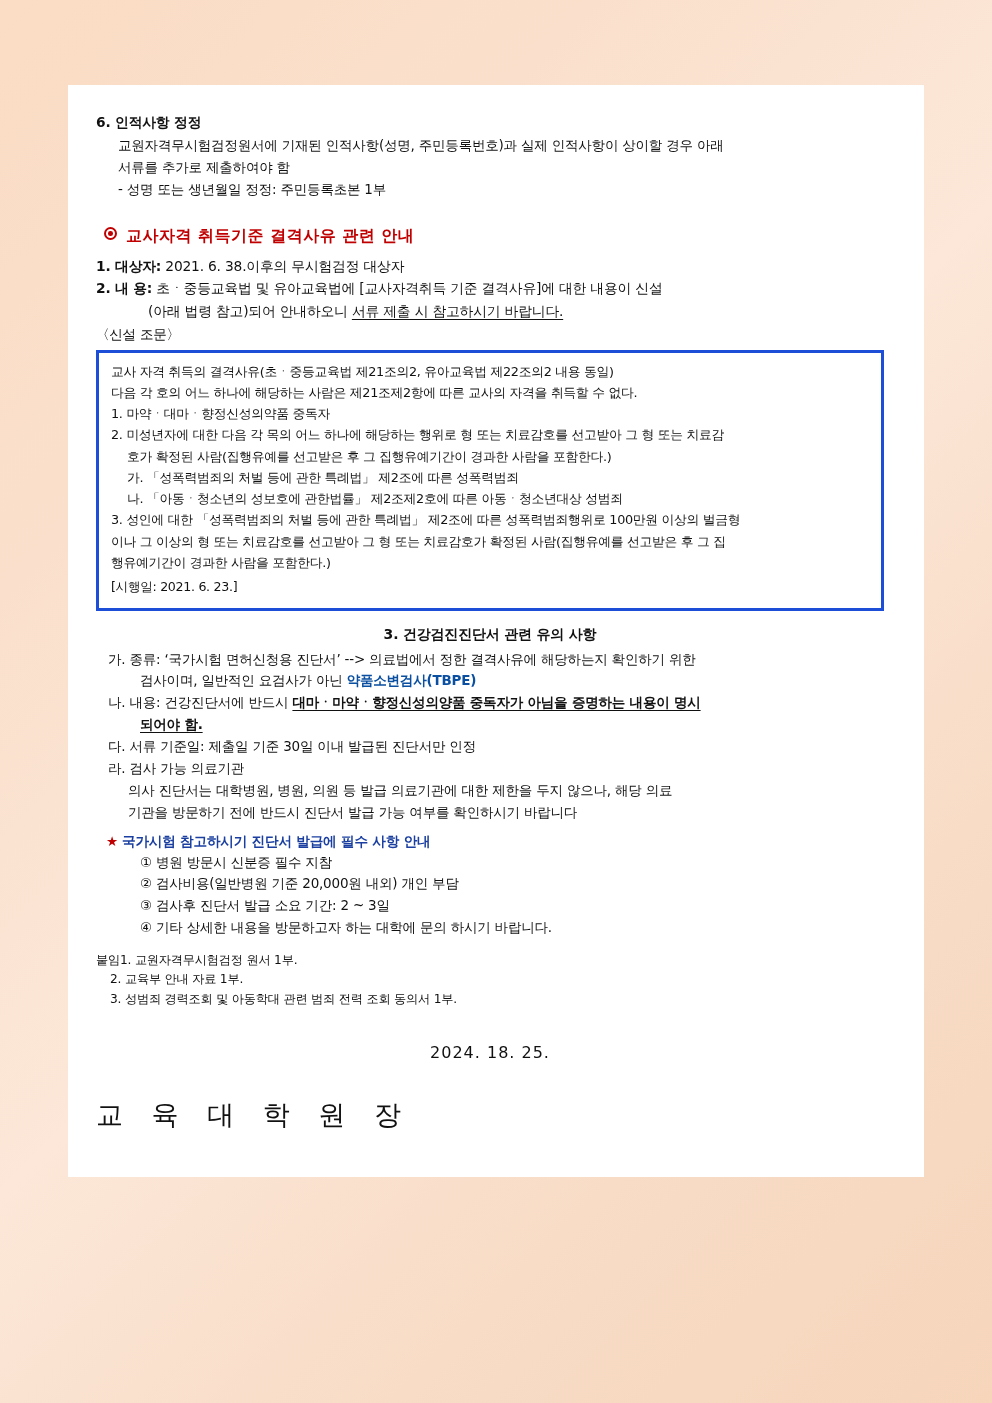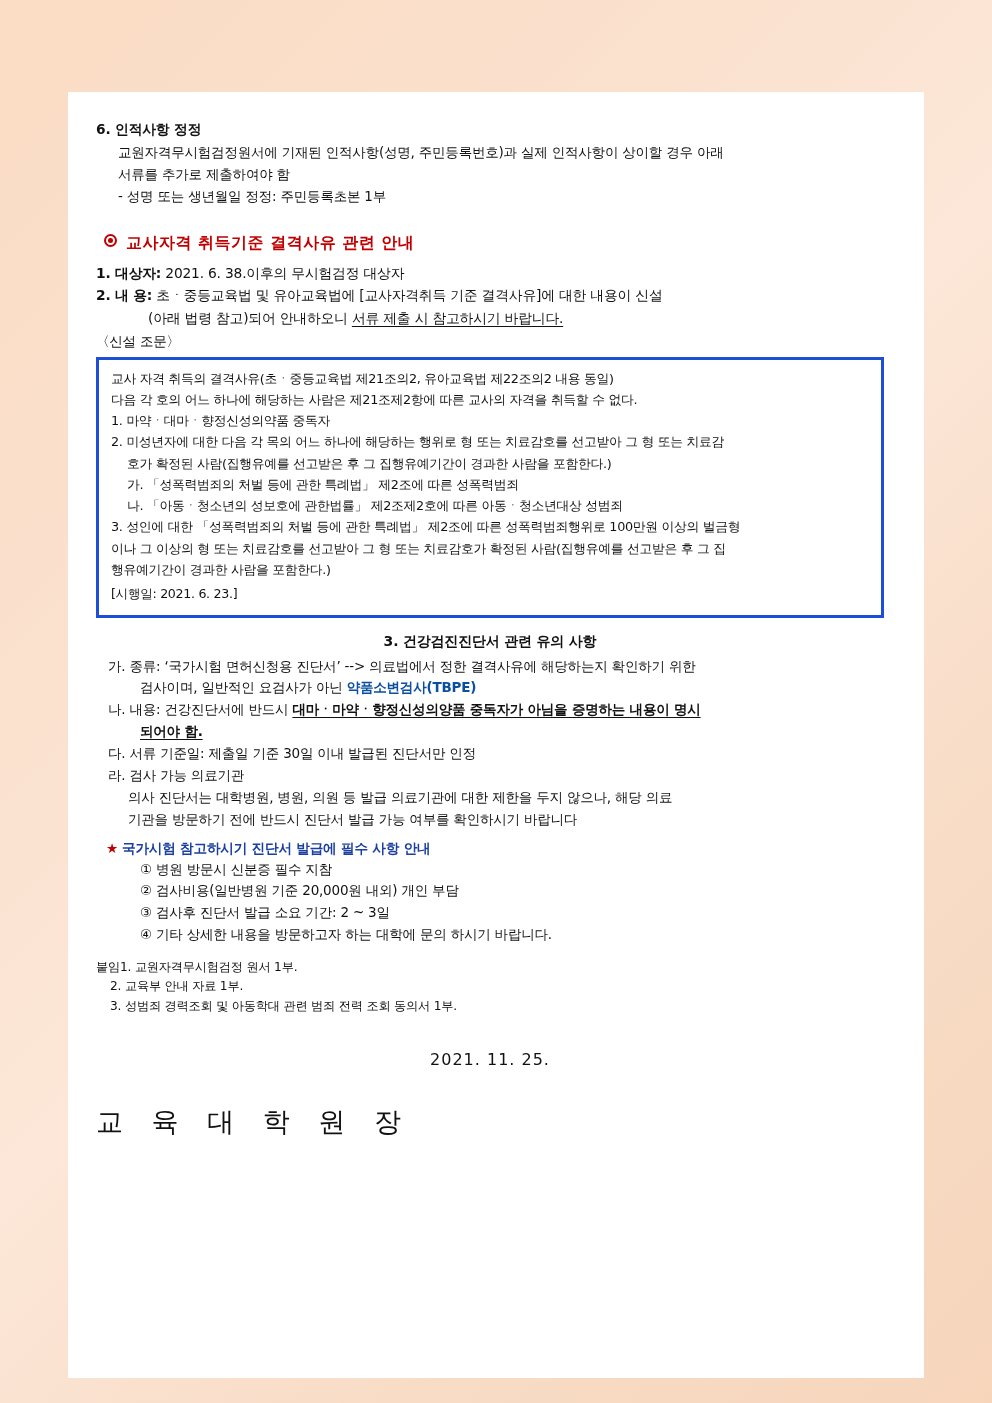--- a/index.html
+++ b/index.html
@@ -9,23 +9,23 @@
   body {
     width: 992px;
     height: 1403px;
     background: linear-gradient(135deg, #fbdcc4 0%, #fae0cc 25%, #fce7d8 50%, #f8dcc6 75%, #f6d5bb 100%);
     font-family: "DejaVu Sans", "Liberation Sans", sans-serif;
     overflow: hidden;
   }
   .page {
     position: absolute;
     left: 68px;
-    top: 92px;
+    top: 85px;
     width: 856px;
-    height: 1286px;
+    height: 1092px;
     background: #ffffff;
     box-sizing: border-box;
     padding: 26px 40px 20px 28px;
   }
   .doc {
     font-size: 13.5px;
     color: #111;
     line-height: 1.62;
     letter-spacing: -0.2px;
   }
@@ -214,17 +214,17 @@
     <div class="circled">④ 기타 상세한 내용을 방문하고자 하는 대학에 문의 하시기 바랍니다.</div>
 
     <div class="gap-md"></div>
 
     <div class="attach">
       <div class="a1">붙임1. 교원자격무시험검정 원서 1부.</div>
       <div class="a2">2. 교육부 안내 자료 1부.</div>
       <div class="a2">3. 성범죄 경력조회 및 아동학대 관련 범죄 전력 조회 동의서 1부.</div>
     </div>
 
-    <div class="date">2021. 11. 25.</div>
+    <div class="date">2024. 18. 25.</div>
     <div class="signer">교 육 대 학 원 장</div>
 
   </div>
 </div>
 
 </body></html>

